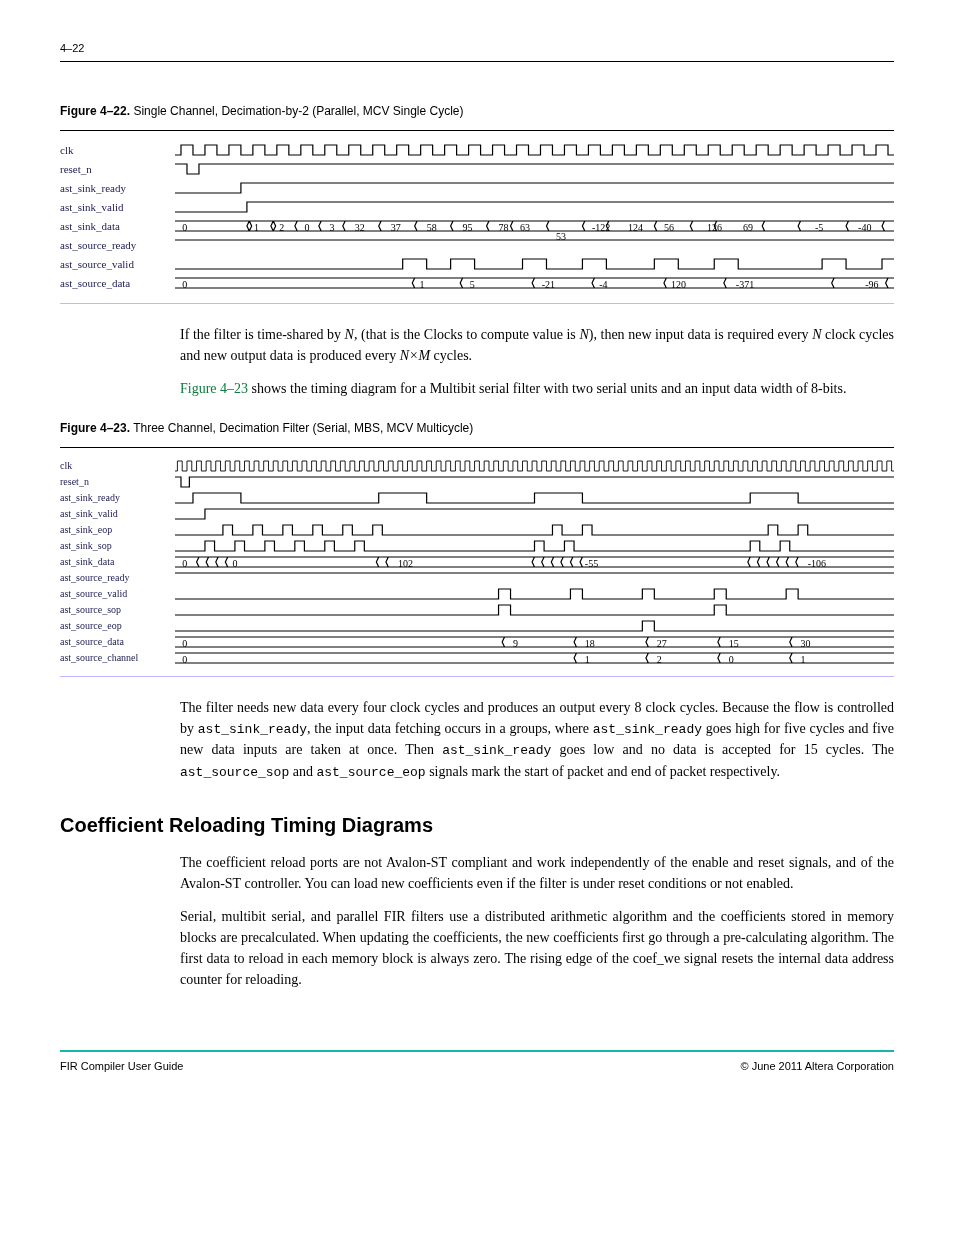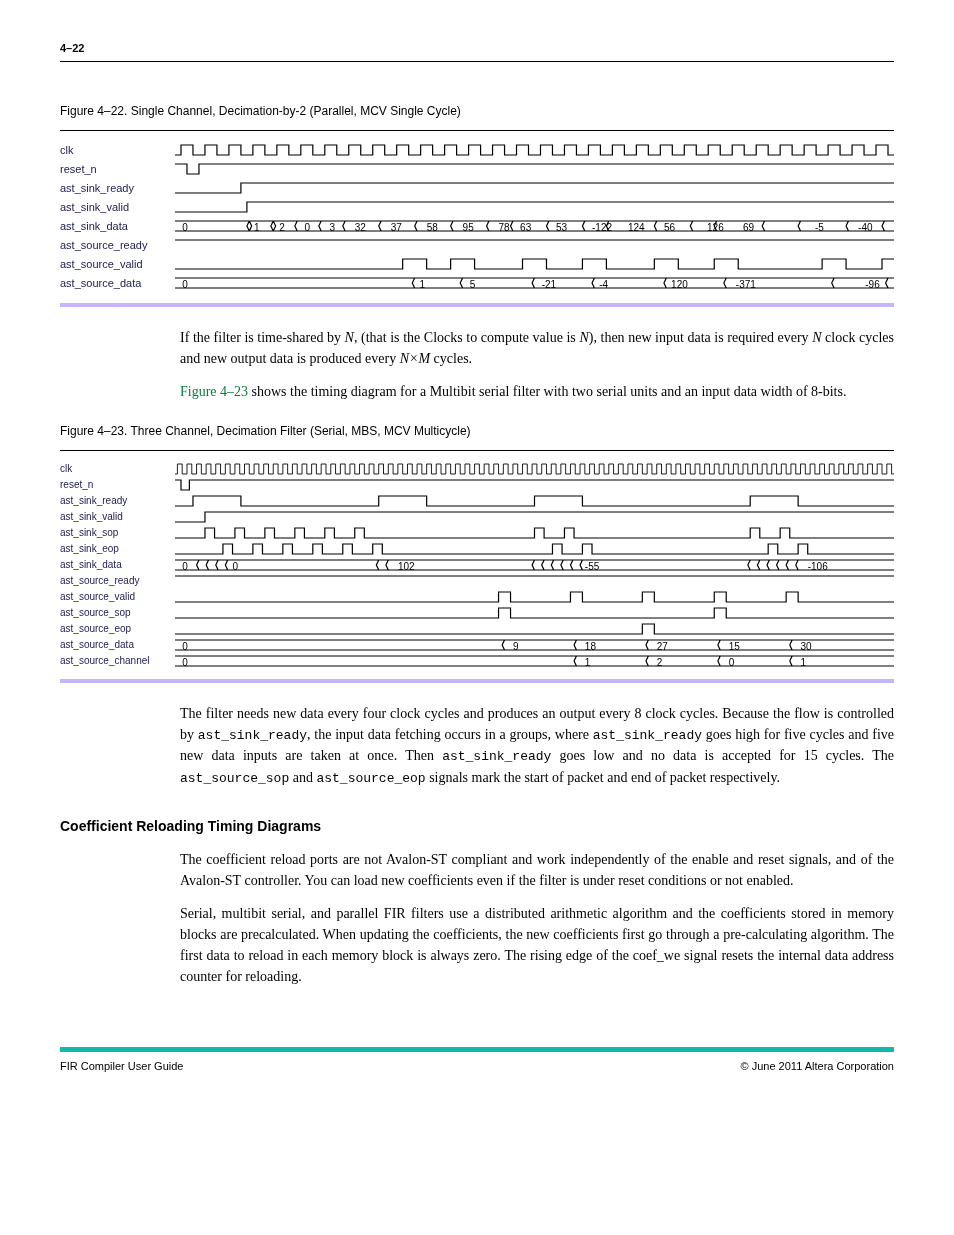--- a/index.html
+++ b/index.html
@@ -14,34 +14,34 @@
   .header {
     display: flex;
     justify-content: space-between;
     align-items: flex-start;
     font-family: Arial, Helvetica, sans-serif;
     font-size: 11px;
     border-bottom: 1px solid #000;
     padding-bottom: 4px;
     margin-bottom: 40px;
   }
-  .header-left { font-weight: bold; }
+  .header-left { font-weight: normal; }
   .header-right { text-align: right; }
   .header-title { font-weight: bold; }
   .figure-caption {
     font-family: Arial, Helvetica, sans-serif;
     font-size: 12px;
     margin: 20px 0 10px 0;
   }
-  .figure-caption .label { font-weight: normal; }
+  .figure-caption .label { font-weight: bold; }
   .timing-diagram {
     border-top: 1px solid #000;
-    border-bottom: 4px solid #c4b5fd;
+    border-bottom: 1px solid #c4b5fd;
     padding: 10px 0 10px 0;
-    font-family: Liberation Sans, sans-serif;
+    font-family: Liberation Serif, serif;
     font-size: 11px;
     margin-bottom: 20px;
   }
   .timing-row {
     display: flex;
     align-items: center;
     height: 19px;
   }
   .timing-label {
     width: 115px;
@@ -65,29 +65,29 @@
   .body-text {
     margin: 12px 0 12px 120px;
     text-align: justify;
     line-height: 1.5;
   }
   .body-text .link { color: #0a7c3e; }
   .body-text .mono { font-family: 'Courier New', monospace; font-size: 13px; }
   h2.section {
     font-family: Arial, Helvetica, sans-serif;
     font-weight: bold;
-    font-size: 14px;
+    font-size: 20px;
     margin: 28px 0 10px 0;
   }
   .footer {
     display: flex;
     justify-content: space-between;
     font-family: Arial, Helvetica, sans-serif;
     font-size: 11px;
-    border-top: 5px solid #14b8a6;
+    border-top: 2px solid #14b8a6;
     padding-top: 6px;
     margin-top: 60px;
   }
 </style>
 </head>
 <body>
 
 <div class="header">
   <div class="header-left">4–22</div>
 </div>
@@ -140,21 +140,21 @@
       <span class="data-value" style="left:11%;top:1px">1</span>
       <span class="data-value" style="left:14.5%;top:1px">2</span>
       <span class="data-value" style="left:18%;top:1px">0</span>
       <span class="data-value" style="left:21.5%;top:1px">3</span>
       <span class="data-value" style="left:25%;top:1px">32</span>
       <span class="data-value" style="left:30%;top:1px">37</span>
       <span class="data-value" style="left:35%;top:1px">58</span>
       <span class="data-value" style="left:40%;top:1px">95</span>
       <span class="data-value" style="left:45%;top:1px">78</span>
       <span class="data-value" style="left:48%;top:1px">63</span>
-      <span class="data-value" style="left:53%;top:1px">53</span>
+      <span class="data-value" style="left:53%;top:10px">53</span>
       <span class="data-value" style="left:58%;top:1px">-122</span>
       <span class="data-value" style="left:63%;top:1px">124</span>
       <span class="data-value" style="left:68%;top:1px">56</span>
       <span class="data-value" style="left:74%;top:1px">126</span>
       <span class="data-value" style="left:79%;top:1px">69</span>
       <span class="data-value" style="left:89%;top:1px">-5</span>
       <span class="data-value" style="left:95%;top:1px">-40</span>
     </div>
     </div>
   <div class="timing-row">
@@ -230,32 +230,32 @@
     </div>
   <div class="timing-row" style="height:16px">
       <div class="timing-label">ast_sink_valid</div>
     <div class="timing-signal">
         <svg viewBox="0 0 600 14" preserveAspectRatio="none">
           <path d="M0 12 L25 12 L25 2 L600 2" stroke="#000" fill="none" stroke-width="1"></path>
         </svg>
       </div>
     </div>
   <div class="timing-row" style="height:16px">
+      <div class="timing-label">ast_sink_eop</div>
+    <div class="timing-signal">
+        <svg viewBox="0 0 600 14" preserveAspectRatio="none">
+          <path d="M0 12 L40 12 L40 2 L48 2 L48 12 L65 12 L65 2 L73 2 L73 12 L90 12 L90 2 L98 2 L98 12 L115 12 L115 2 L123 2 L123 12 L140 12 L140 2 L148 2 L148 12 L165 12 L165 2 L173 2 L173 12 L315 12 L315 2 L323 2 L323 12 L340 12 L340 2 L348 2 L348 12 L495 12 L495 2 L503 2 L503 12 L520 12 L520 2 L528 2 L528 12 L600 12" stroke="#000" fill="none" stroke-width="1"></path>
+        </svg>
+      </div>
+    </div>
+  <div class="timing-row" style="height:16px">
       <div class="timing-label">ast_sink_sop</div>
     <div class="timing-signal">
         <svg viewBox="0 0 600 14" preserveAspectRatio="none">
           <path d="M0 12 L25 12 L25 2 L33 2 L33 12 L50 12 L50 2 L58 2 L58 12 L75 12 L75 2 L83 2 L83 12 L100 12 L100 2 L108 2 L108 12 L125 12 L125 2 L133 2 L133 12 L150 12 L150 2 L158 2 L158 12 L300 12 L300 2 L308 2 L308 12 L325 12 L325 2 L333 2 L333 12 L480 12 L480 2 L488 2 L488 12 L505 12 L505 2 L513 2 L513 12 L600 12" stroke="#000" fill="none" stroke-width="1"></path>
-        </svg>
-      </div>
-    </div>
-  <div class="timing-row" style="height:16px">
-      <div class="timing-label">ast_sink_eop</div>
-    <div class="timing-signal">
-        <svg viewBox="0 0 600 14" preserveAspectRatio="none">
-          <path d="M0 12 L40 12 L40 2 L48 2 L48 12 L65 12 L65 2 L73 2 L73 12 L90 12 L90 2 L98 2 L98 12 L115 12 L115 2 L123 2 L123 12 L140 12 L140 2 L148 2 L148 12 L165 12 L165 2 L173 2 L173 12 L315 12 L315 2 L323 2 L323 12 L340 12 L340 2 L348 2 L348 12 L495 12 L495 2 L503 2 L503 12 L520 12 L520 2 L528 2 L528 12 L600 12" stroke="#000" fill="none" stroke-width="1"></path>
         </svg>
       </div>
     </div>
   <div class="timing-row" style="height:16px">
       <div class="timing-label">ast_sink_data</div>
     <div class="timing-signal">
       <svg viewBox="0 0 600 14" preserveAspectRatio="none">
           <path d="M0 2 L600 2 M0 12 L600 12 M20 2 L18 7 L20 12 M28 2 L26 7 L28 12 M36 2 L34 7 L36 12 M44 2 L42 7 L44 12 M170 2 L168 7 L170 12 M178 2 L176 7 L178 12 M300 2 L298 7 L300 12 M308 2 L306 7 L308 12 M316 2 L314 7 L316 12 M324 2 L322 7 L324 12 M332 2 L330 7 L332 12 M340 2 L338 7 L340 12 M480 2 L478 7 L480 12 M488 2 L486 7 L488 12 M496 2 L494 7 L496 12 M504 2 L502 7 L504 12 M512 2 L510 7 L512 12 M520 2 L518 7 L520 12" stroke="#000" fill="none" stroke-width="1"></path>
         </svg>
       <span class="data-value" style="left:1%;top:1px">0</span>

